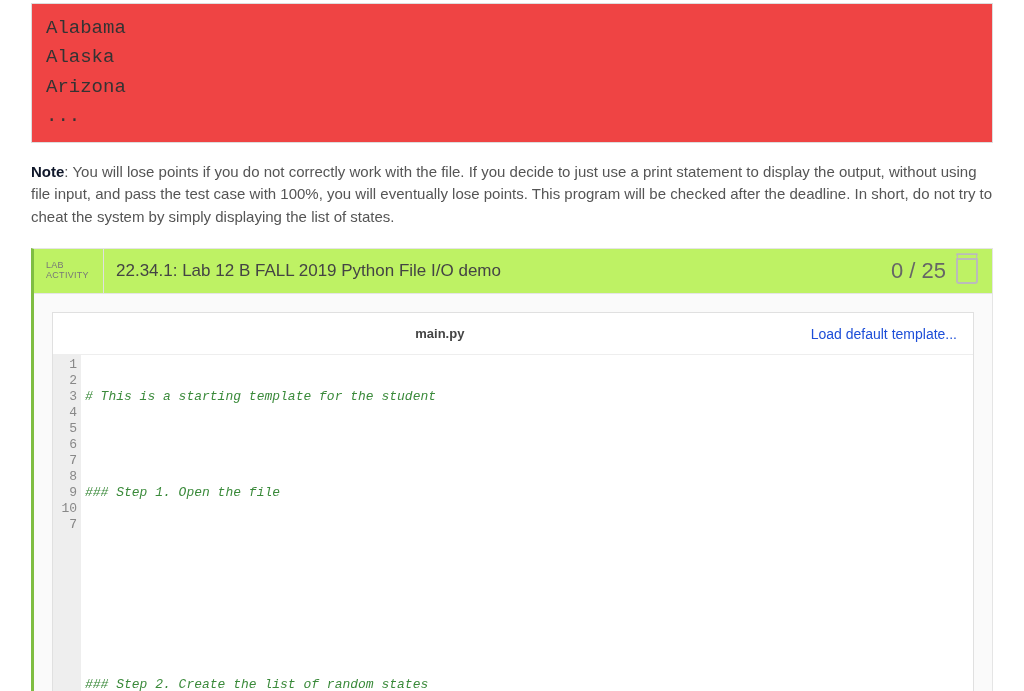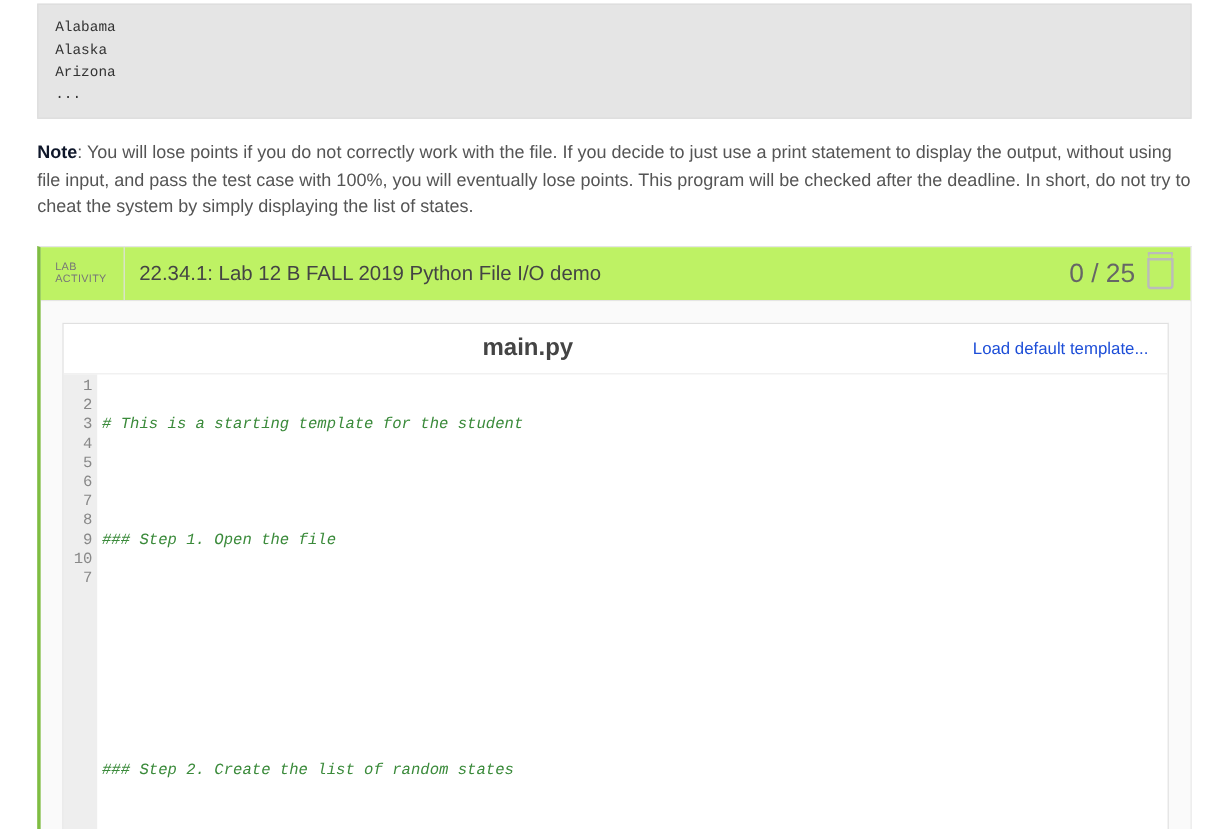--- a/index.html
+++ b/index.html
@@ -8,26 +8,26 @@
   background: #fff;
   color: #333;
   font-size: 15px;
 }
 .page {
   width: 1024px;
   margin: 0 auto;
   padding: 0 31px;
 }
 .example-box {
-  background: #e5e5e5;
+  background: #ef4444;
   border: 1px solid #ddd;
   padding: 10px 14px;
   margin-top: 3px;
   font-family: "Consolas", "Courier New", monospace;
-  font-size: 12px;
+  font-size: 19px;
   line-height: 1.55;
   color: #333;
 }
 .note {
   margin: 18px 0 20px 0;
   color: #555;
   font-size: 15px;
   line-height: 1.5;
 }
 .note strong { color: #0f172a; }
@@ -94,21 +94,21 @@
 }
 .editor-top {
   display: flex;
   align-items: center;
   height: 42px;
   border-bottom: 1px solid #eee;
 }
 .editor-top-spacer { flex: 1; }
 .filename {
   font-weight: 700;
-  font-size: 20px;
+  font-size: 13px;
   color: #444;
   padding-left: 16px;
 }
 .filename-wrap { flex: 1; text-align: left; }
 .load-link {
   color: #1d4ed8;
   font-size: 14px;
   padding-right: 16px;
   cursor: pointer;
 }

